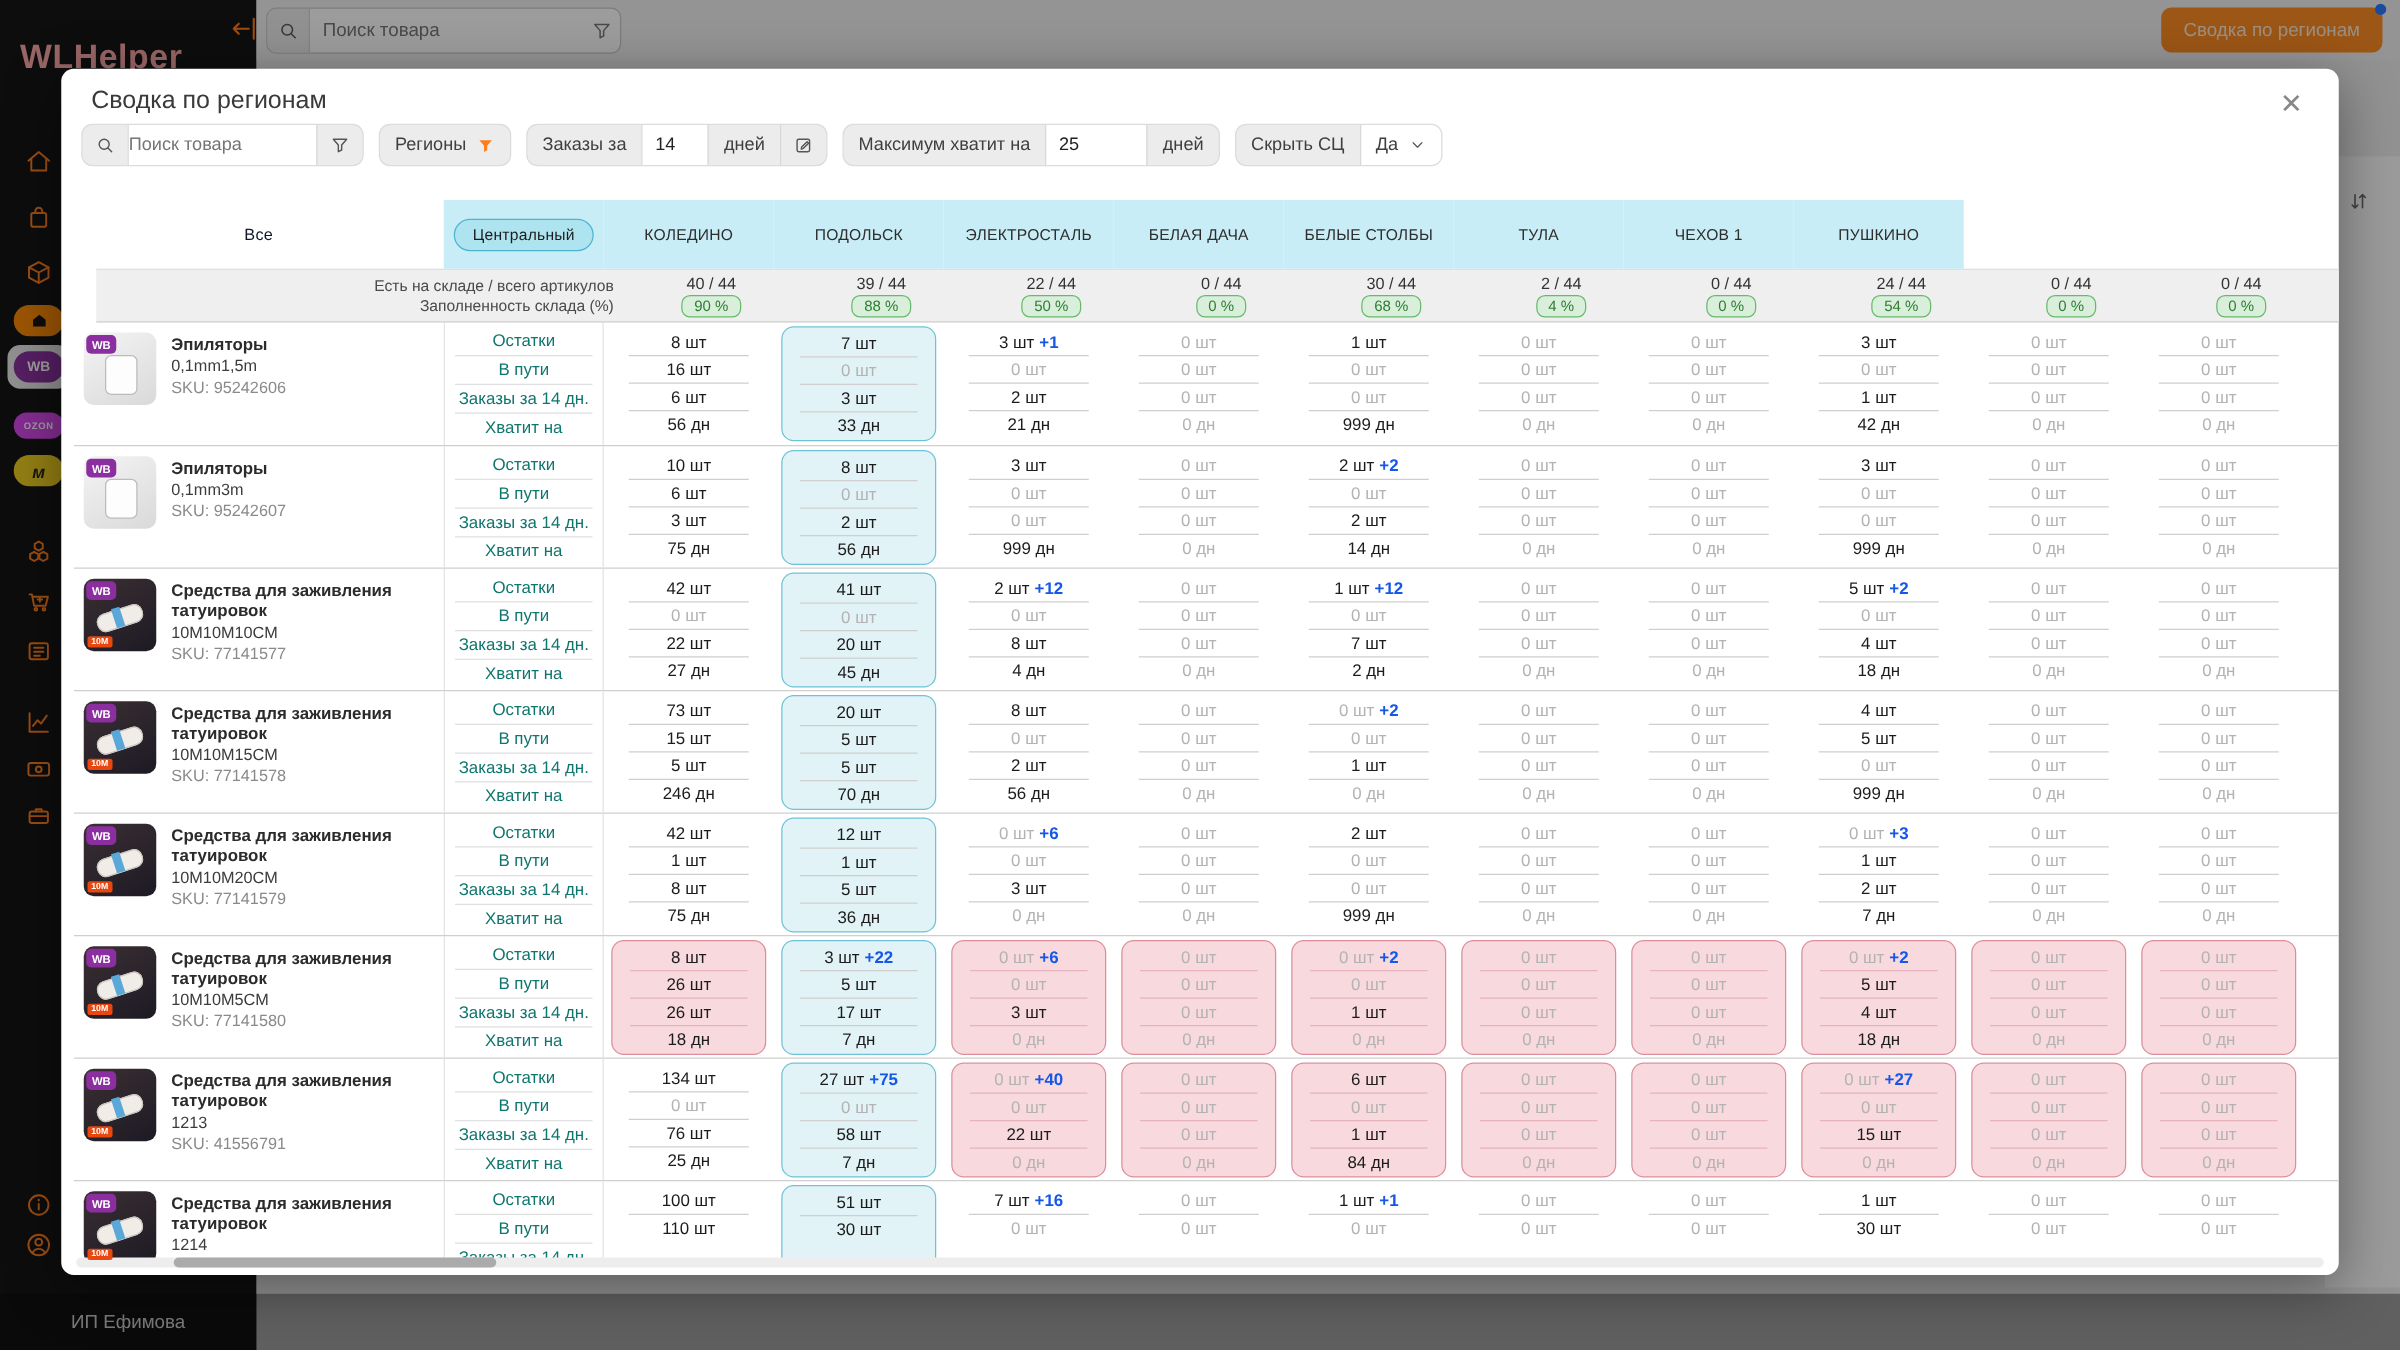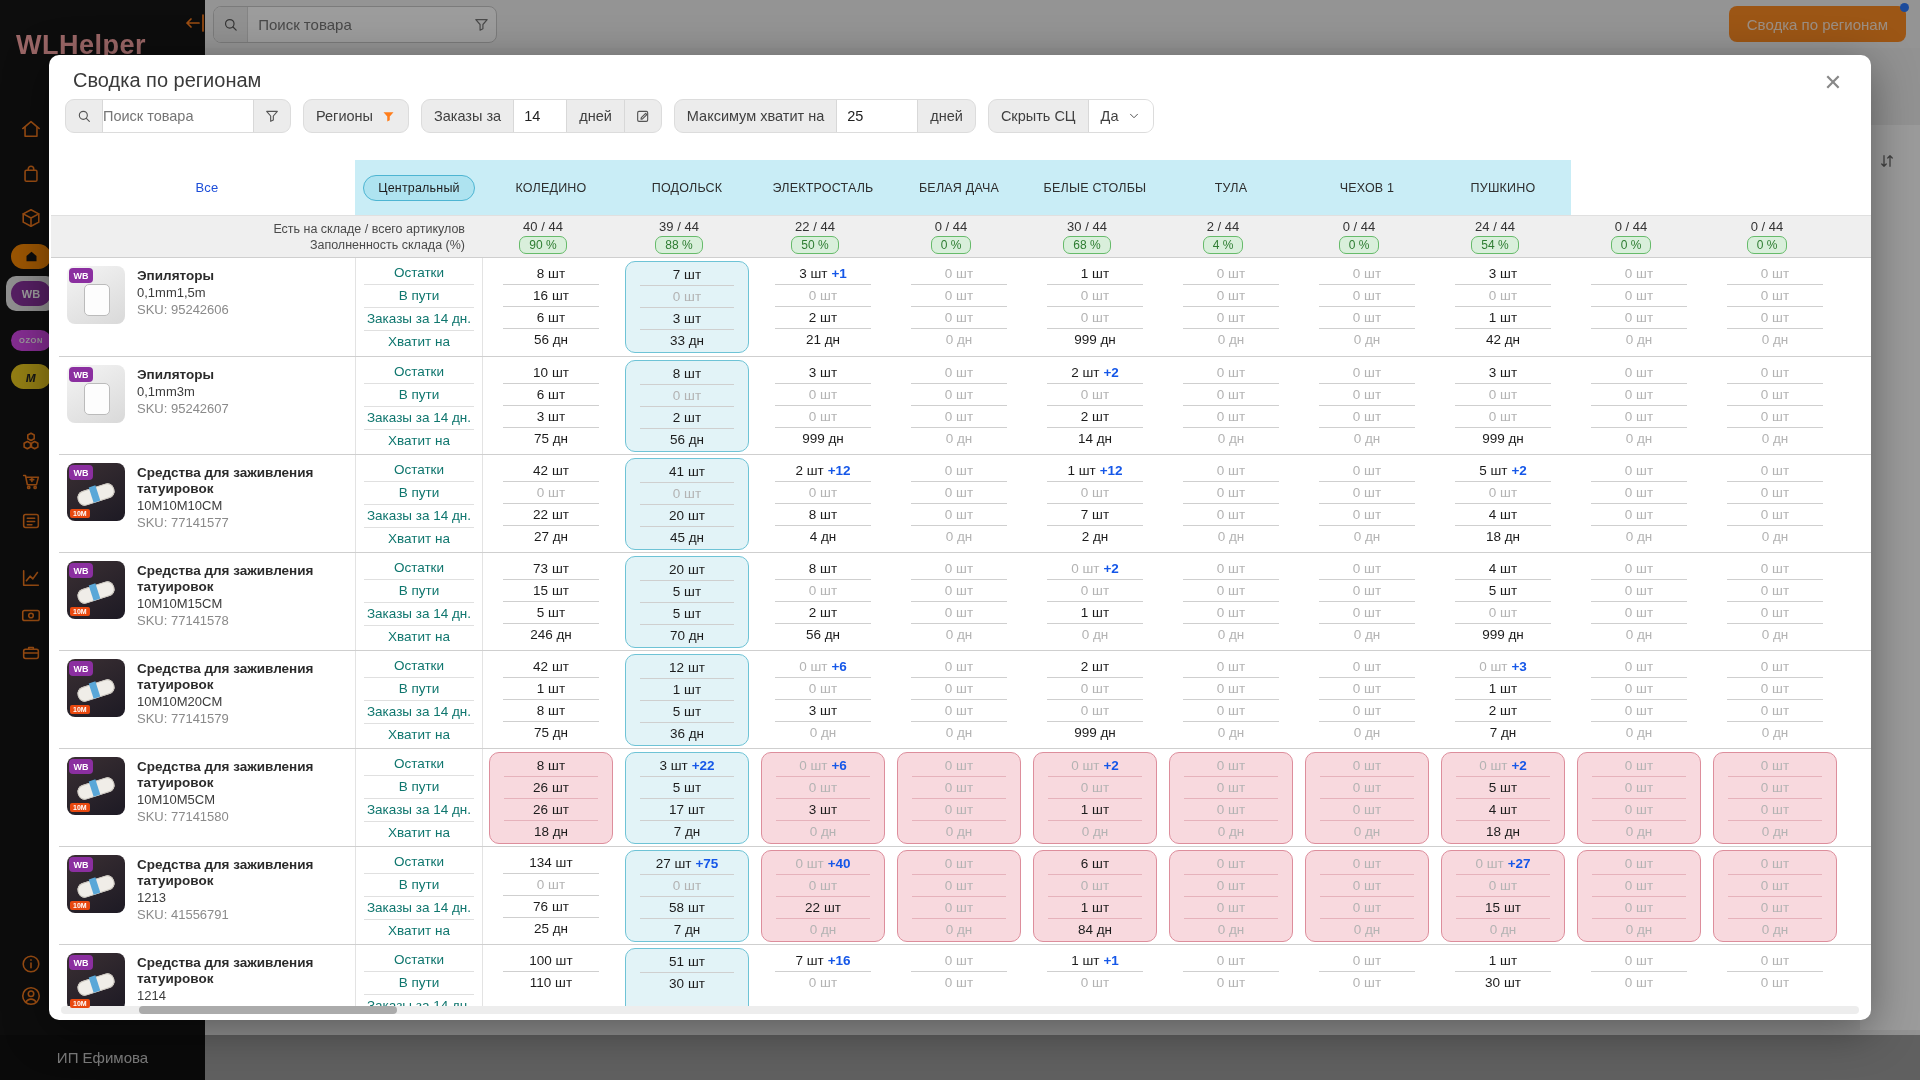--- a/index.html
+++ b/index.html
@@ -54,25 +54,25 @@
   .fgroup input { border:none; outline:none; background:transparent; font-size:14.5px; color:#222; width:54px; }
   .fgroup input.wide { width:150px; }
   .f-funnel-orange { color:#ff7d1a; }
   .f-funnel-orange svg { width:15px; height:15px; fill:#ff7d1a; }
   .chev { width:14px; height:14px; color:#555; margin-left:8px; }
 
   
   .grid { display:grid; grid-template-columns:296px 128px repeat(10,136px); }
   .thead { margin:27px 0 0 10px; height:55px; }
   .hcell { display:flex; align-items:center; justify-content:center; font-size:12.5px; color:#2e2e2e; letter-spacing:.2px; }
-  .hcell.all { color:#1d4ed8; font-size:13px; }
+  .hcell.all { color:#0f172a; font-size:13px; }
   .hcell.cyan { background:#c9edf6; }
   .hpill { background:#aee3f0; border:1.5px solid #4db5d2; border-radius:15px; padding:5px 14px; font-size:12.5px; color:#1d1d1d; }
 
-  .stats { margin-left:2px; height:43px; background:#efefef; border-top:1px solid #e0e0e0; border-bottom:1px solid #cfcfcf; }
+  .stats { margin-left:28px; height:43px; background:#efefef; border-top:1px solid #e0e0e0; border-bottom:1px solid #cfcfcf; }
   .stats-label { grid-column:1 / span 2; text-align:right; padding:5px 10px 0 0; font-size:12.5px; color:#4a4a4a; line-height:16px; }
   .scell { display:flex; flex-direction:column; align-items:center; padding-top:3px; }
   .scell .num { font-size:13px; color:#333; }
   .scell .fillpill { margin-top:2px; font-size:12px; color:#2e7d32; background:#d9efdb;
     border:1px solid #66bb6a; border-radius:7px; padding:0 9px; line-height:16px; }
 
   .rows { margin-left:10px; height:751px; overflow:hidden; }
   .prow { height:98px; border-top:1px solid #cfcfcf; }
   .prow:first-child { border-top:none; }
   .pcell { display:flex; gap:12px; padding:8px 4px 0 8px; }

